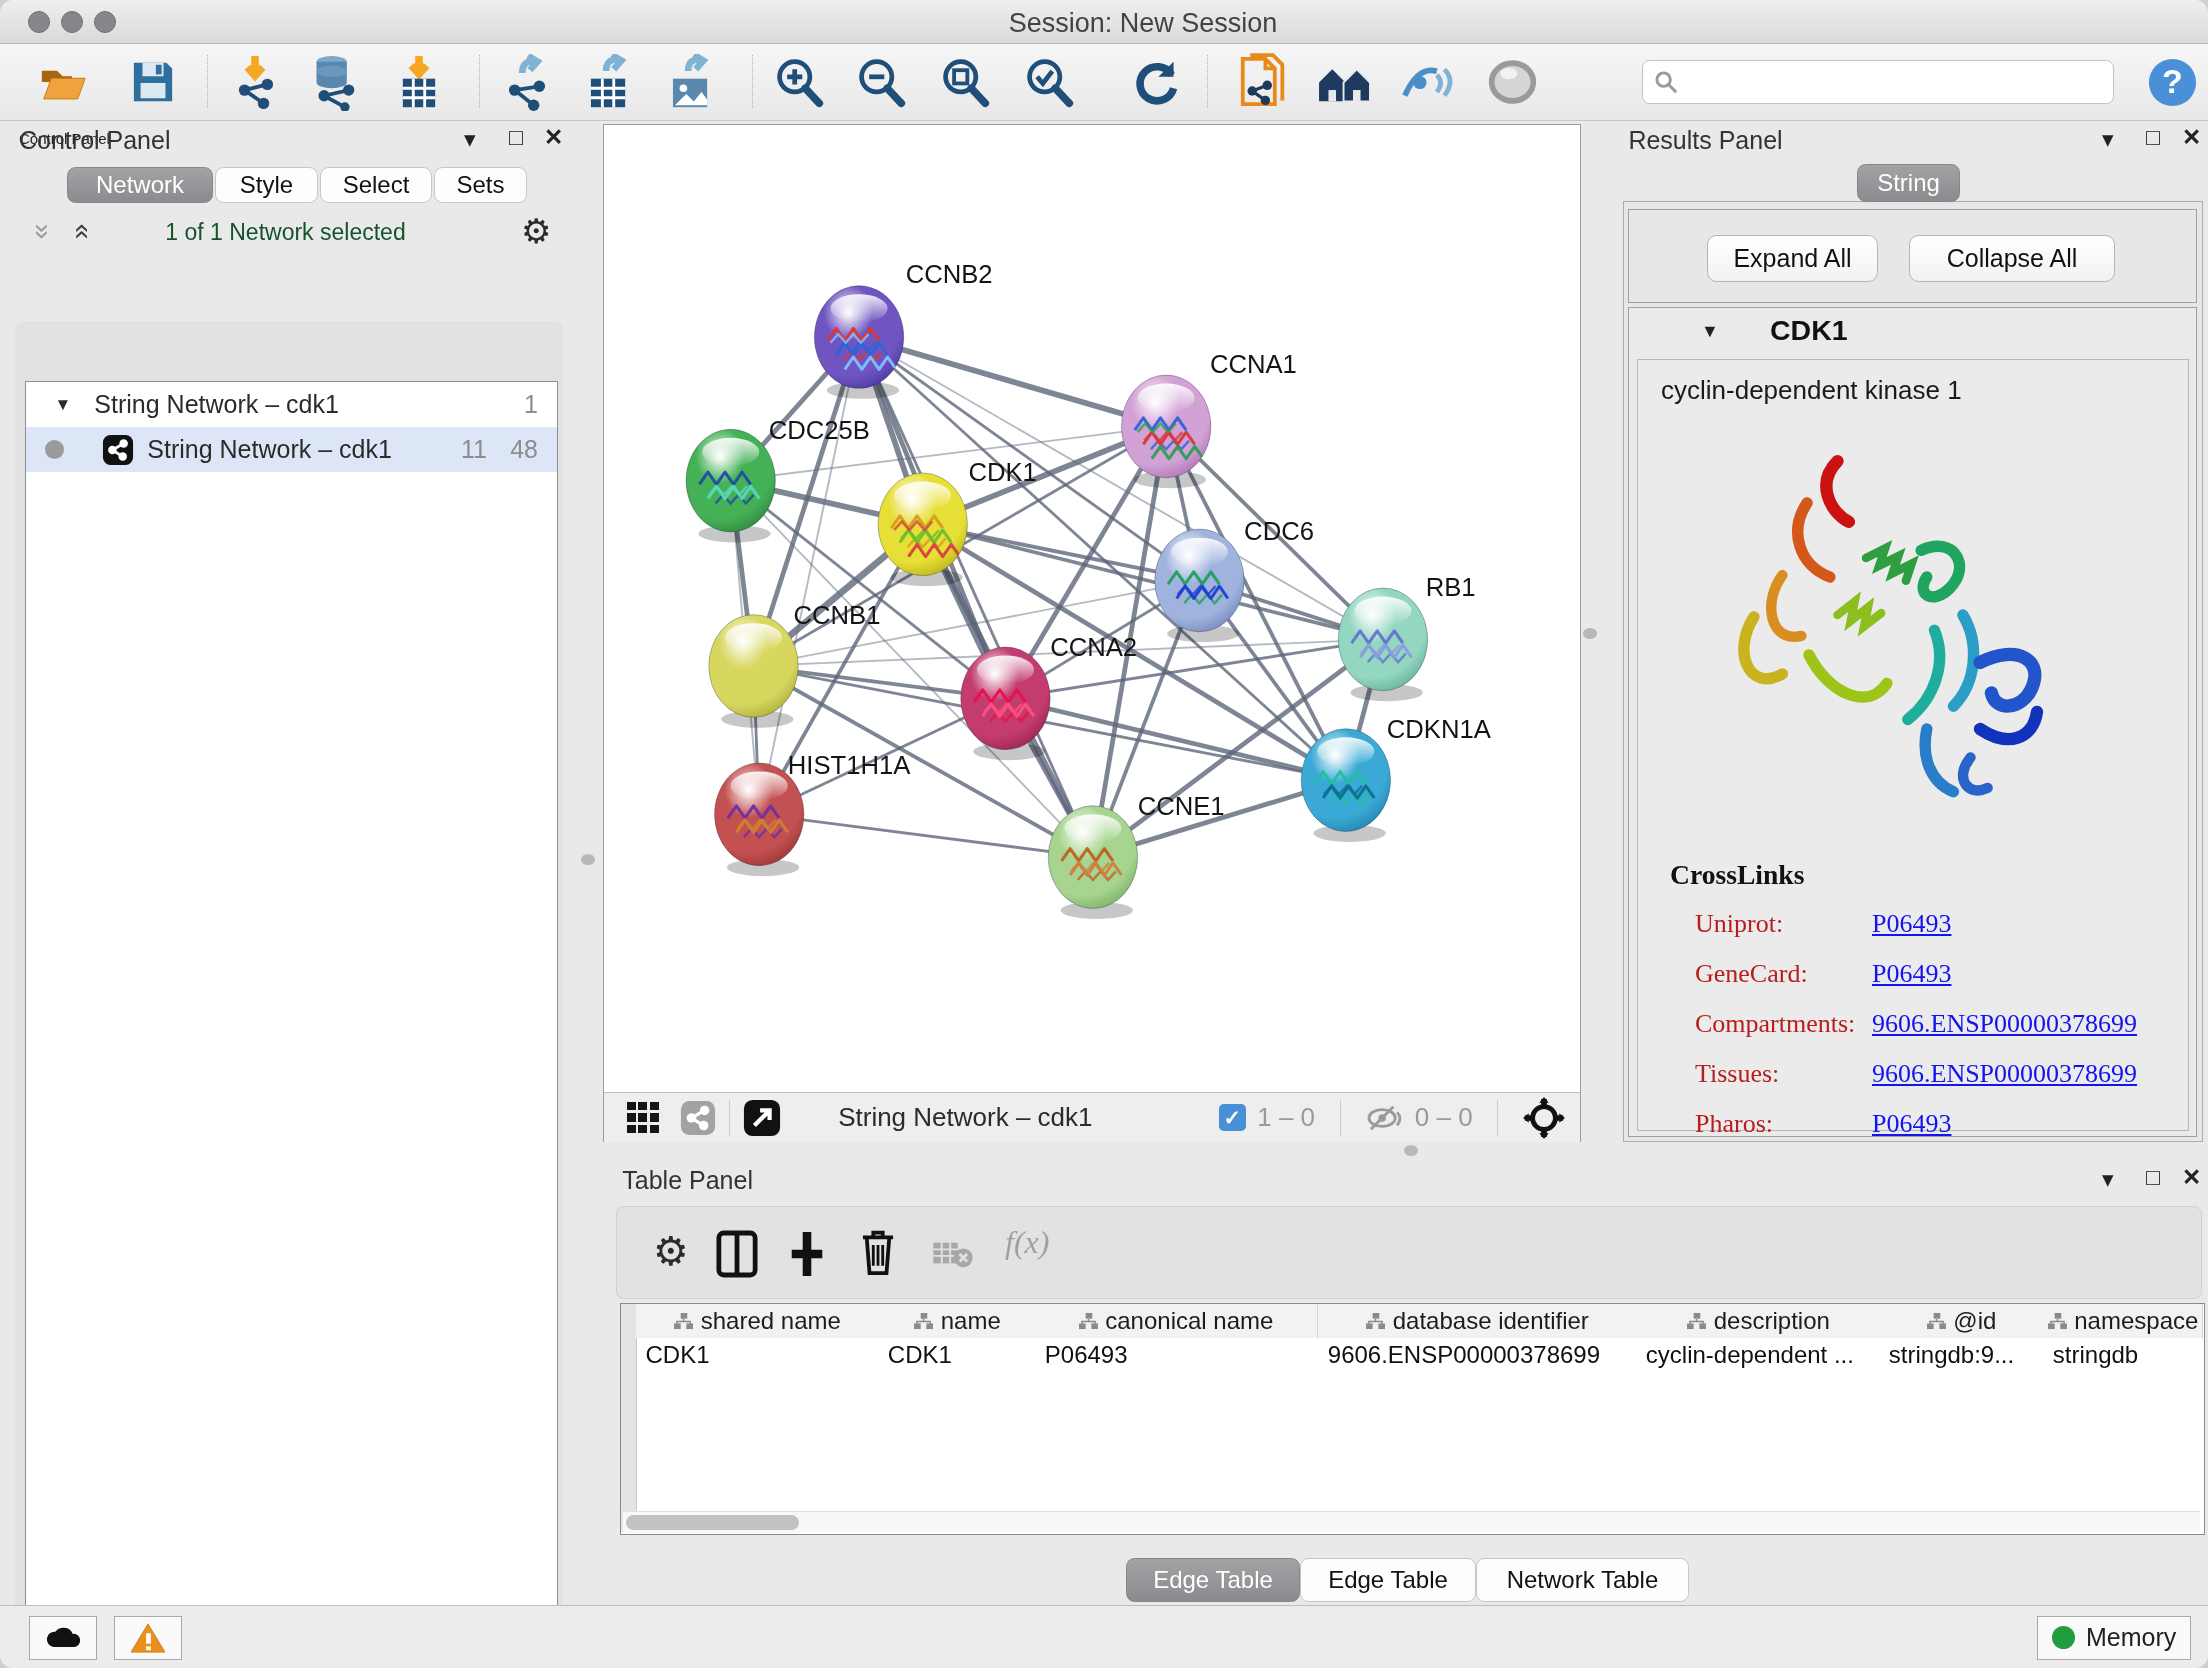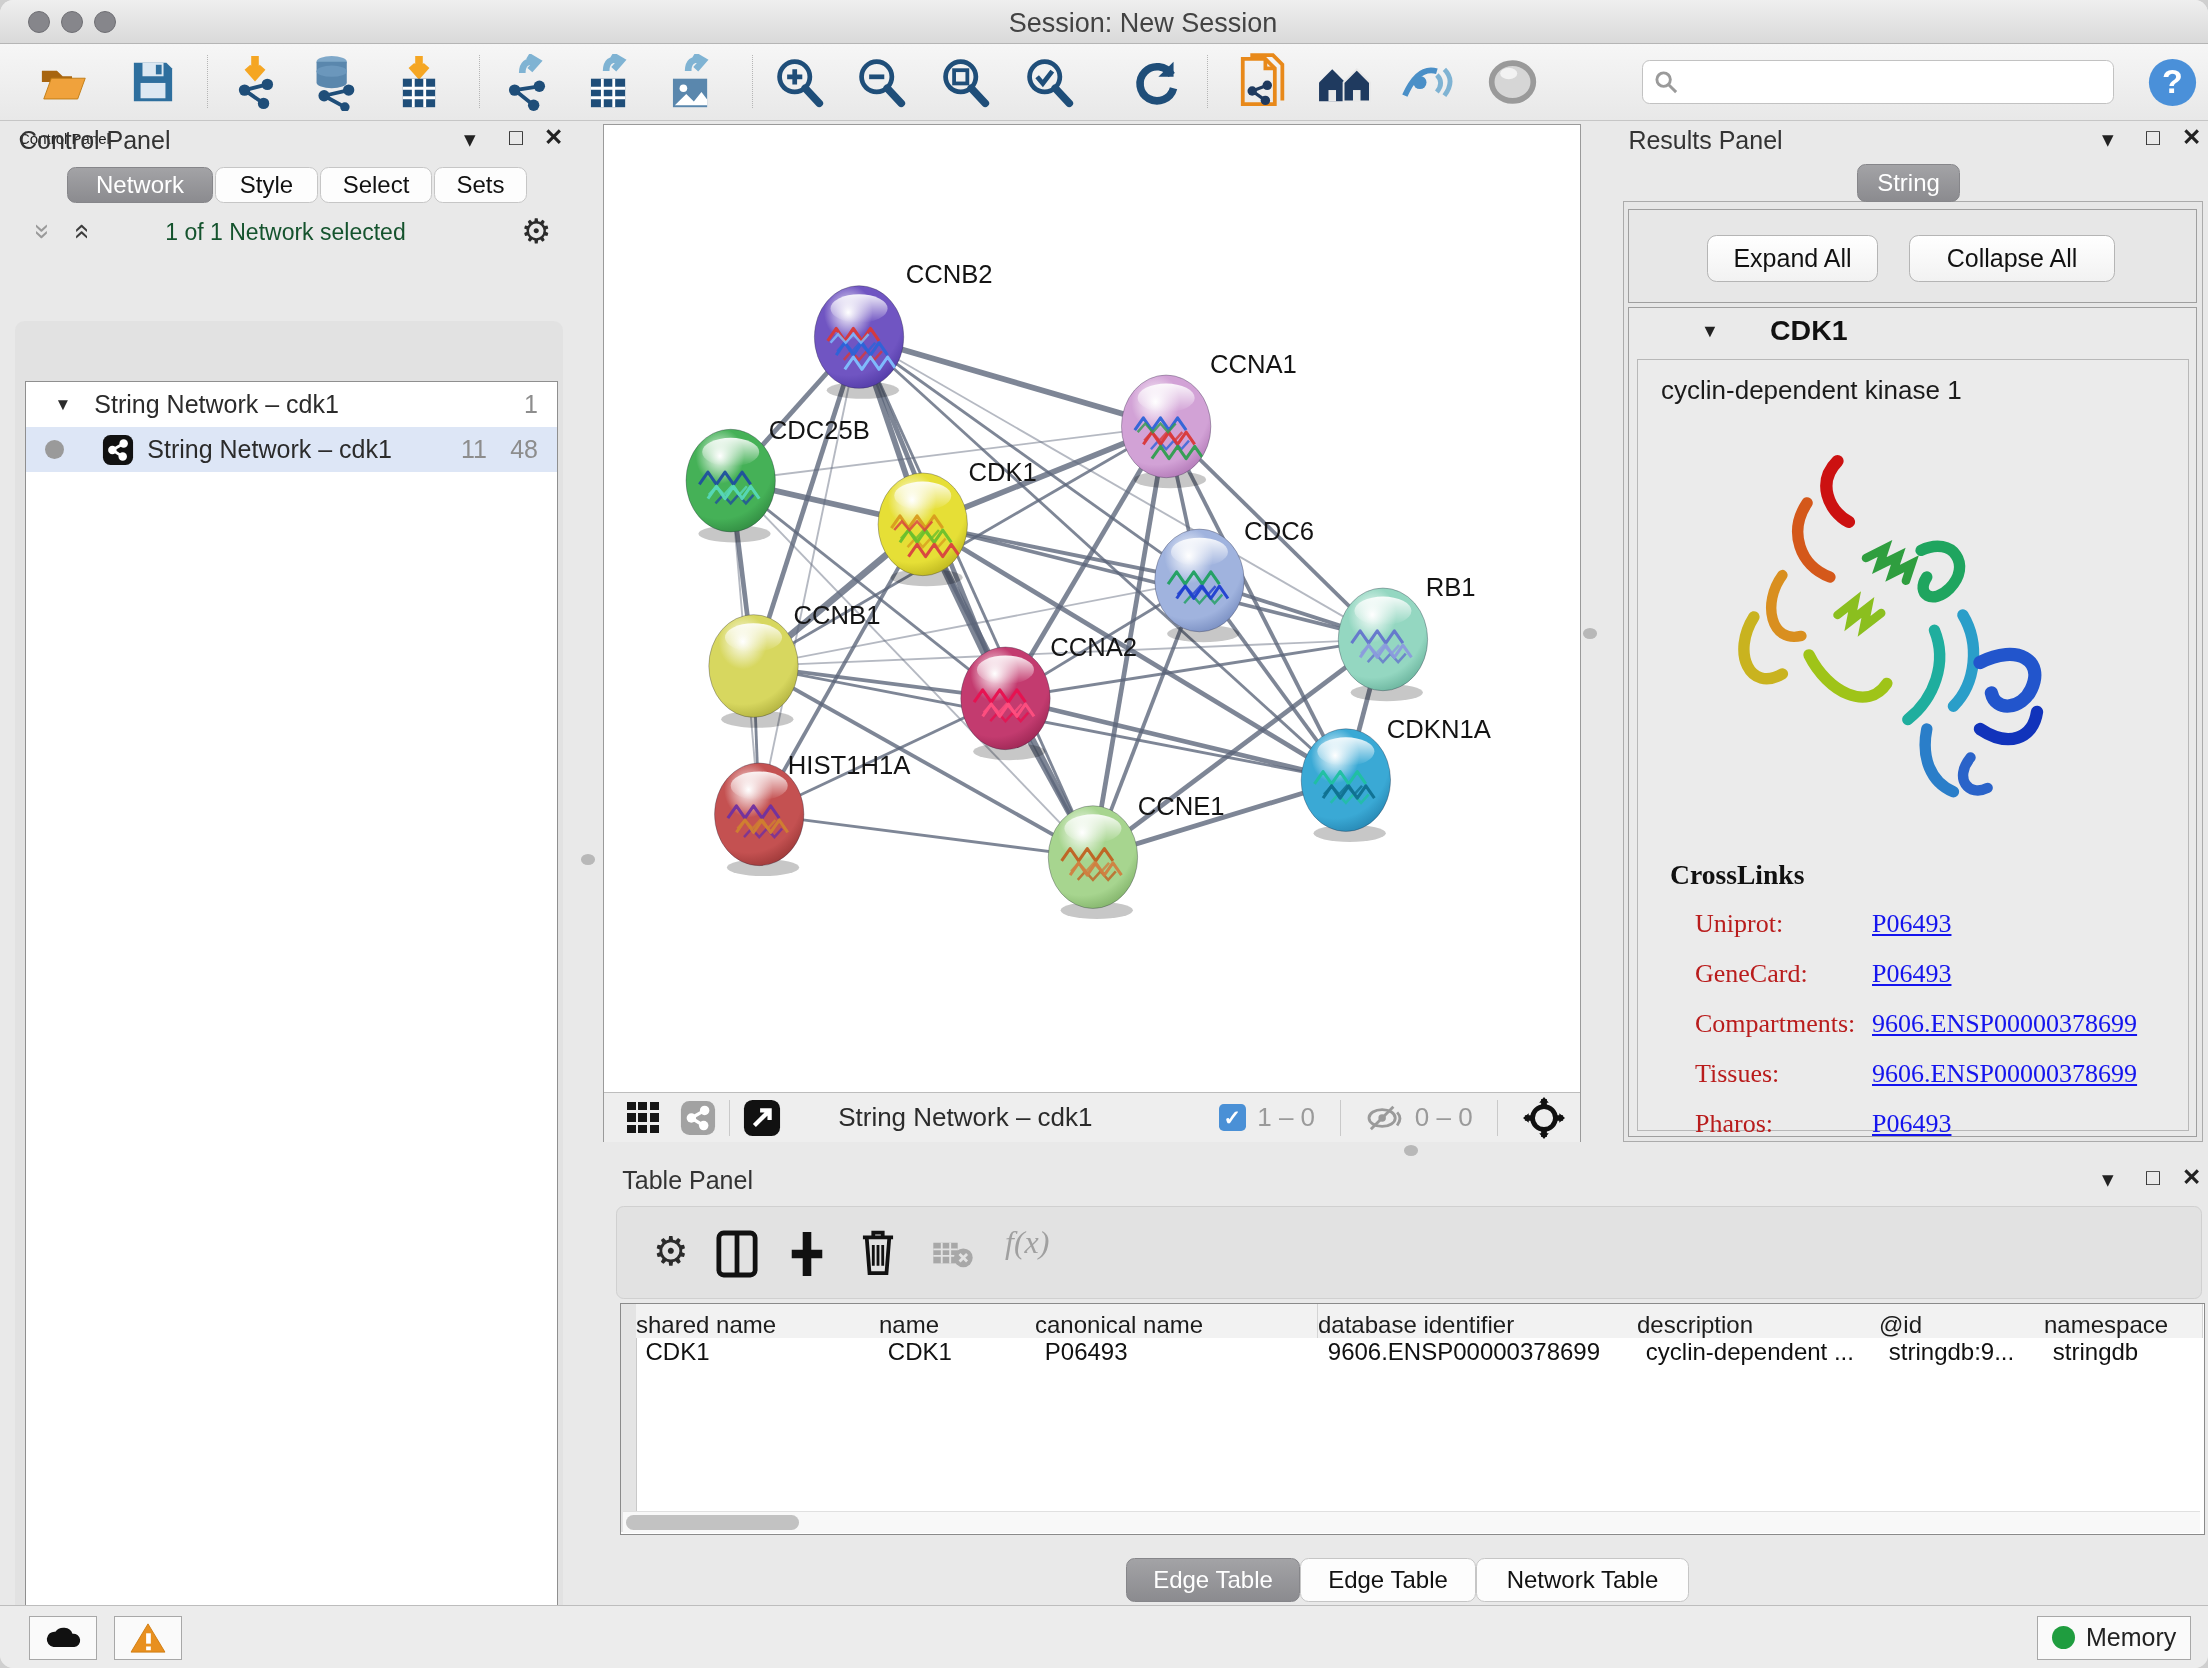--- a/index.html
+++ b/index.html
@@ -51,21 +51,21 @@
   .rp-inner{left:1637px;top:359px;width:552px;height:772px;border:1px solid #b8b8b8;background:#ebebeb;box-sizing:border-box;}
   .btn{background:linear-gradient(#ffffff,#f2f2f2);border:1px solid #b5b5b5;border-radius:9.5px;
     font-size:25px;color:#111;display:flex;align-items:center;justify-content:center;}
   .serif{font-family:"Liberation Serif",serif;}
   .xrow{display:flex;height:50px;align-items:center;}
   .xlabel{width:177px;font-size:26px;color:#b91c1c;}
   .xlink{font-size:26px;color:#1414ee;text-decoration:underline;}
   
   .tp-toolbox{left:616px;top:1206px;width:1586px;height:93px;background:#e2e2e2;border:1px solid #d0d0d0;border-radius:7.6px;box-sizing:border-box;}
   .tbl{left:620px;top:1303px;width:1585px;height:232px;background:#fff;border:1.9px solid #8a8a8a;box-sizing:border-box;}
-  .th,.td{position:absolute;height:34px;display:flex;align-items:flex-start;overflow:hidden;white-space:nowrap;flex-direction:column;}
+  .th,.td{position:absolute;height:34px;display:flex;align-items:center;overflow:hidden;white-space:nowrap;}
   .th{border-right:1px solid #d4d4d4;background:#f2f2f2;justify-content:center;gap:7.6px;font-size:24px;color:#1c1c1c;}
   .td{font-size:24px;color:#111;padding-left:3.8px;box-sizing:border-box;}
   .hscroll{left:1.9px;top:207px;width:1577px;height:21px;background:#f8f8f8;border-top:1px solid #e0e0e0;}
   .hthumb{left:2.9px;top:2.9px;width:173px;height:15px;background:#c2c2c2;border-radius:7.6px;}
   
   .statusbar{left:0;top:1605px;width:2208px;height:63px;background:#ececec;border-top:1px solid #bdbdbd;}
   .sbtn{top:9.5px;width:68px;height:44px;background:#fafafa;border:1.9px solid #a8a8a8;
     display:flex;align-items:center;justify-content:center;box-sizing:border-box;}
   .dot-handle{width:14.3px;height:10.5px;background:#b8b8b8;border-radius:50%;}
   .grid9{display:grid;grid-template-columns:repeat(3,8.6px);grid-template-rows:repeat(3,8.6px);gap:2.9px;}

